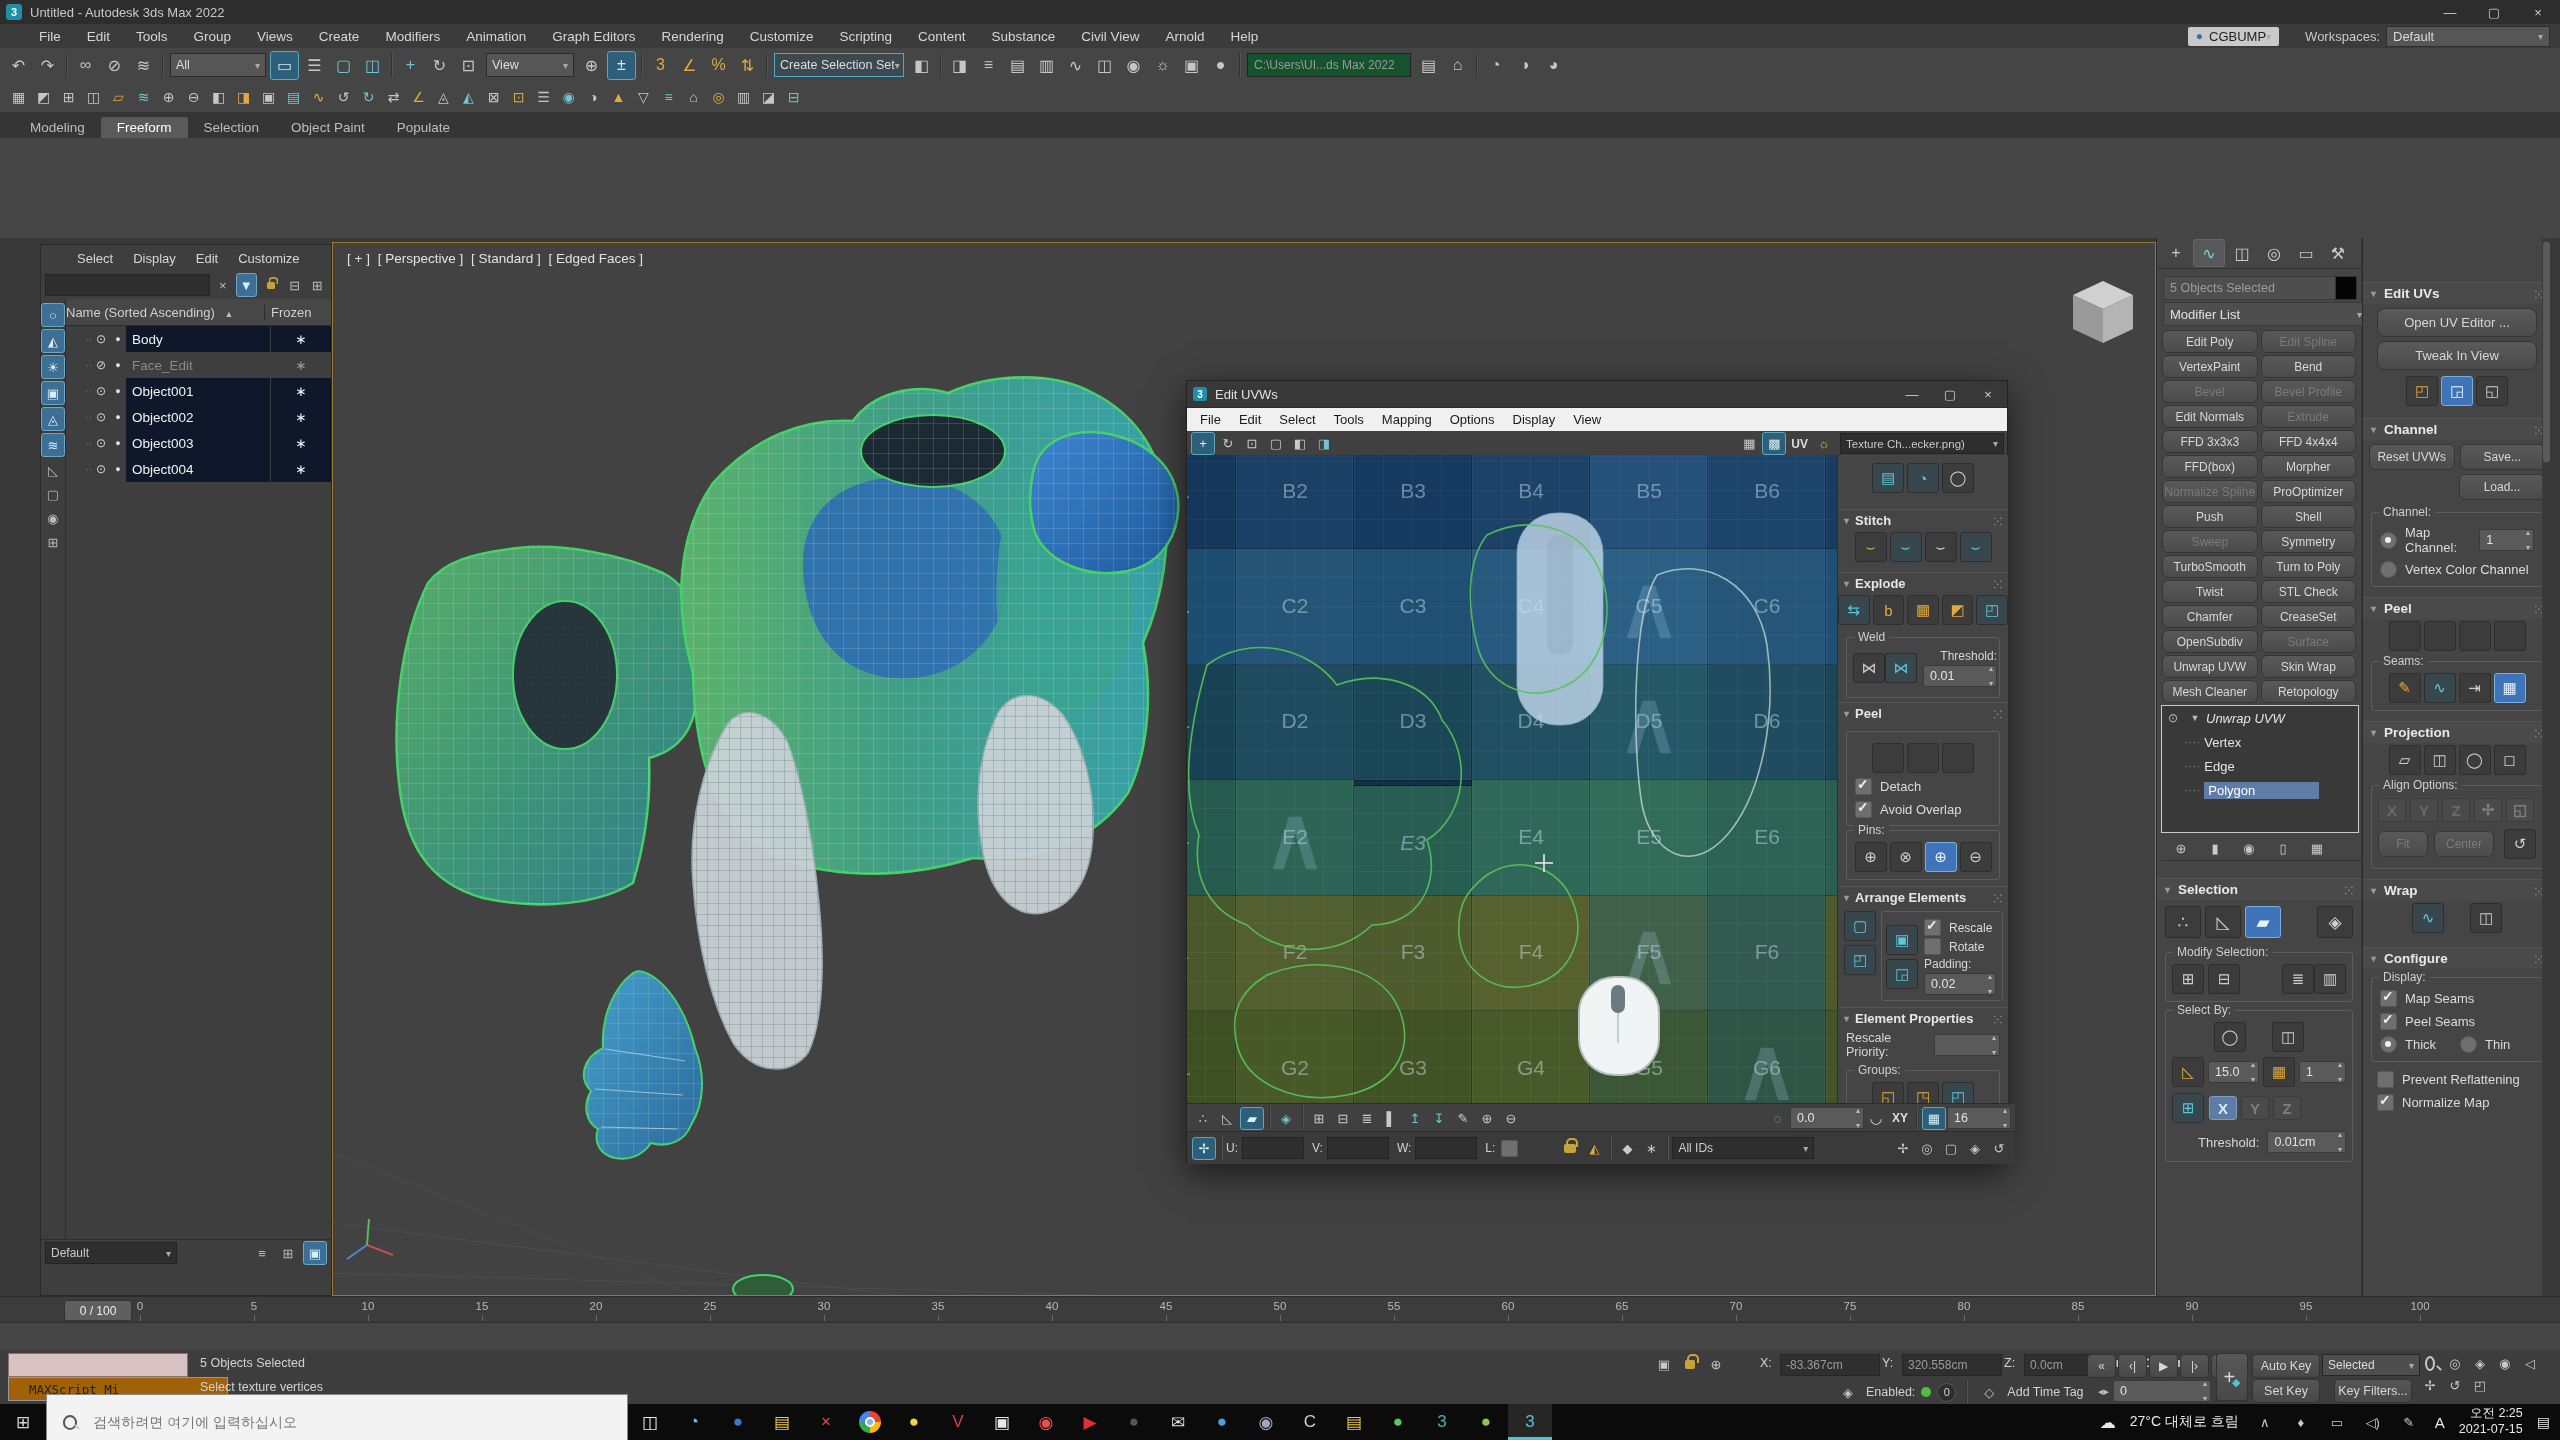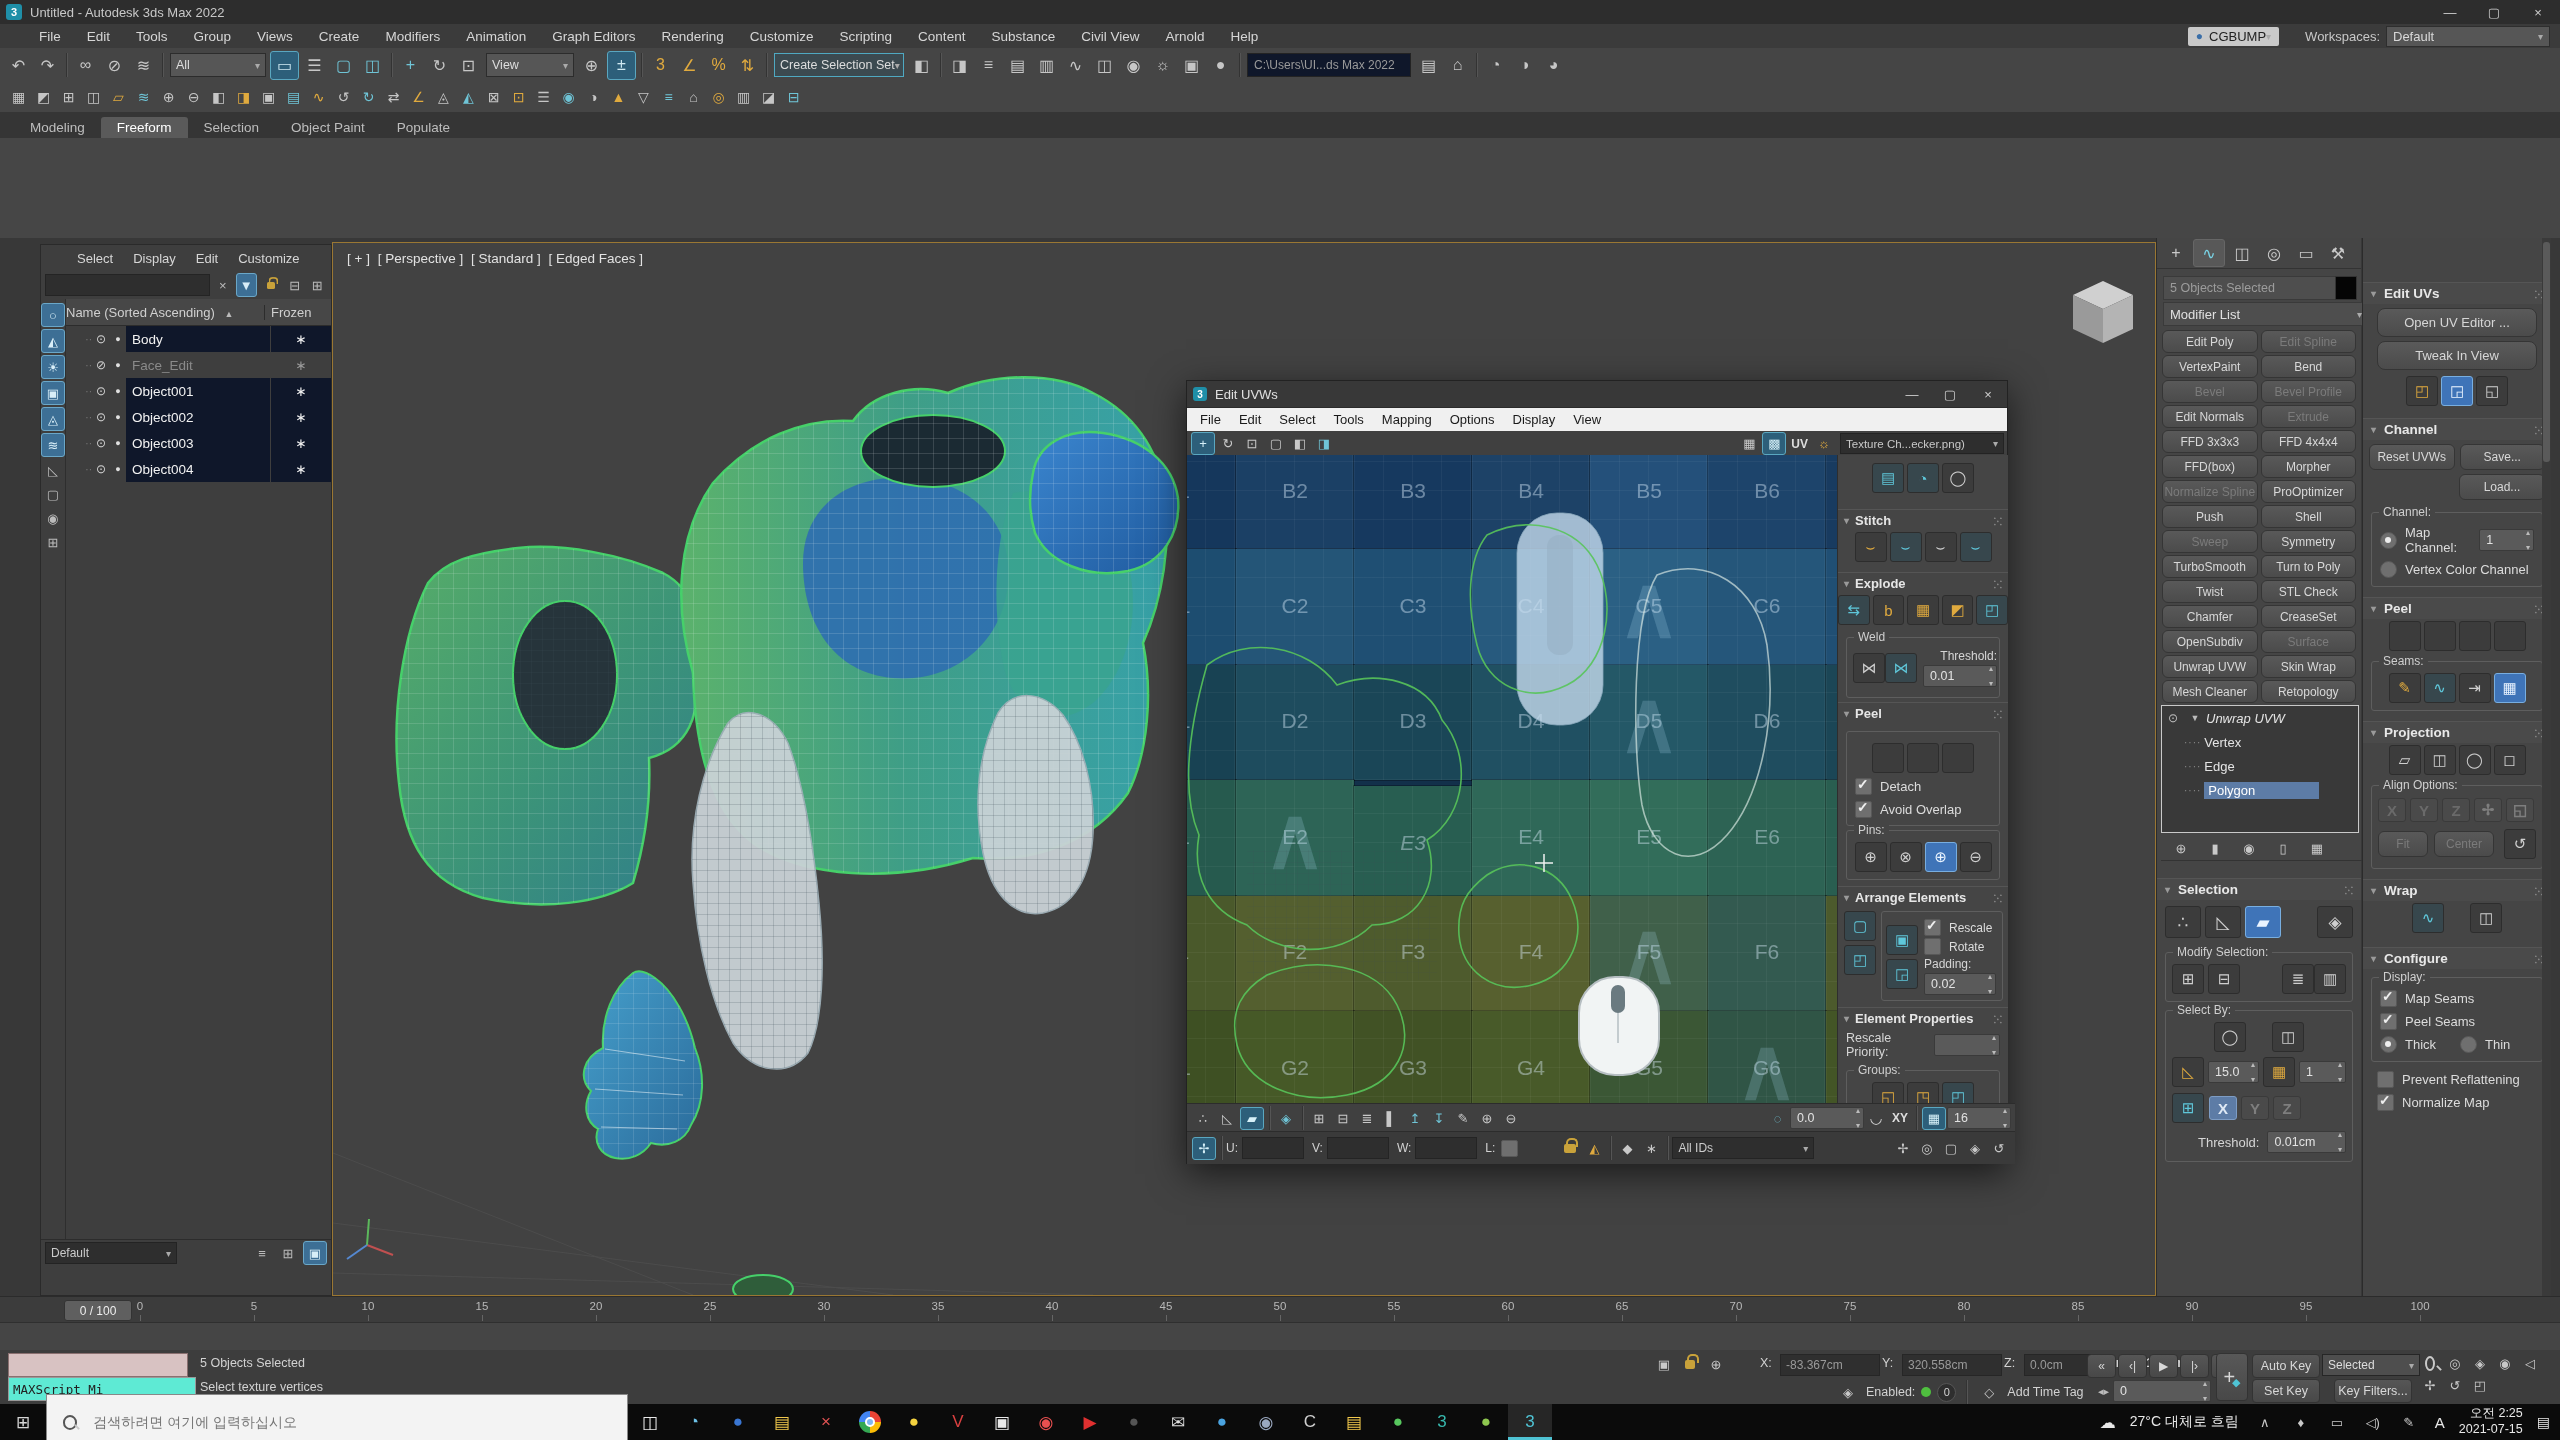--- a/index.html
+++ b/index.html
@@ -29,21 +29,21 @@
   .toolbar2{left:0;top:82px;width:2560px;height:30px;background:#454545;display:flex;align-items:center;padding-left:6px;border-bottom:1px solid #303030}
   .ticn{width:27px;height:27px;margin:0 1px;display:flex;align-items:center;justify-content:center;
         color:#c6c6c6;font-size:16px;border-radius:3px}
   .toolbar2 .ticn{width:23px;height:23px;font-size:14px}
   .ticn.teal{color:#6fc4d6}.ticn.yel{color:#e0aa3e}
   .ticn.on{background:#2d5f7a;border:1px solid #5aa7c0;color:#cfe9f2}
   .tsep{width:1px;height:24px;background:#333;margin:0 4px;box-shadow:1px 0 0 #555}
   .tcombo{height:22px;background:#565656;border:1px solid #2c2c2c;display:flex;align-items:center;
           font-size:12.5px;color:#ddd;padding:0 5px;margin:0 3px;white-space:nowrap;overflow:hidden}
   .tcombo.teal{border:1px solid #4fa9c2;background:#3c4a50}
-  .tfield{height:22px;background:#0f172a;border:1px solid #232323;display:flex;align-items:center;
+  .tfield{height:22px;background:#14532d;border:1px solid #232323;display:flex;align-items:center;
           font-size:12px;color:#9a9a9a;padding:0 6px;margin:16px 3px;white-space:nowrap;overflow:hidden}
   .ribtabs{left:0;top:112px;width:2560px;height:26px;background:#353535;display:flex;align-items:flex-end;padding-left:14px}
   .rtab{padding:3px 16px;font-size:13.5px;color:#bdbdbd}
   .rtab.on{background:#5a5a5a;color:#fff;border-radius:3px 3px 0 0}
   .ribbody{left:0;top:138px;width:2560px;height:100px;background:#464646;border-bottom:2px solid #2b2b2b}
   
   .workspace{left:0;top:238px;width:2560px;height:1058px;background:#383838}
   
   .sexp{left:40px;top:244px;width:290px;height:1050px;background:#3e3e3e;border:1px solid #2a2a2a;font-size:13px}
   .sexp-menus{height:26px;display:flex;align-items:center;padding-left:26px}
@@ -165,22 +165,22 @@
   .axbtn.on{background:#5d7ca6;color:#dfe9f5;border-color:#7d9cc4}
   
   .timeline{left:0;top:1296px;width:2560px;height:26px;background:#3c3c3c;border-top:1px solid #2b2b2b}
   .thandle{position:absolute;left:64px;top:3px;width:66px;height:19px;background:#5f5f5f;border:1px solid #333;
            border-radius:3px;color:#eee;font-size:12px;display:flex;align-items:center;justify-content:center}
   .tick{position:absolute;top:3px;font-size:11.5px;color:#b8b8b8;transform:translateX(-50%)}
   .tickline{position:absolute;top:18px;width:1px;height:6px;background:#666}
   .trackbar{left:0;top:1322px;width:2560px;height:28px;background:#454545;border-top:1px solid #2f2f2f;border-bottom:1px solid #2b2b2b}
   .statusbar{left:0;top:1350px;width:2560px;height:54px;background:#3d3d3d}
   .mxs1{position:absolute;left:8px;top:3px;width:178px;height:22px;background:#d8c2c2;border:1px solid #8a7070}
-  .mxs2{position:absolute;left:8px;top:27px;width:178px;height:22px;background:#5eead4;border:1px solid #999;
-        font-family:"DejaVu Sans Mono",monospace;font-size:12.5px;color:#222;display:flex;align-items:center;padding:0 4px;overflow:hidden}
+  .mxs2{position:absolute;left:8px;top:27px;width:178px;height:22px;background:#a16207;border:1px solid #999;
+        font-family:"DejaVu Sans Mono",monospace;font-size:12.5px;color:#222;display:flex;align-items:center;padding:0 20px;overflow:hidden}
   .prompt{position:absolute;font-size:12.5px;color:#d2d2d2}
   .cofield{height:20px;background:#2f2f2f;border:1px solid #262626;color:#9a9a9a;font-size:12px;
            display:flex;align-items:center;padding:0 5px}
   .trbtn{width:27px;height:22px;background:linear-gradient(#565656,#484848);border:1px solid #333;border-radius:4px;
          color:#d8d8d8;display:flex;align-items:center;justify-content:center;font-size:12px;margin:0 1px}
   .akbtn{width:66px;height:22px;background:linear-gradient(#565656,#484848);border:1px solid #333;border-radius:4px;
          color:#d8d8d8;font-size:12.5px;display:flex;align-items:center;justify-content:center}
   
   .taskbar{left:0;top:1404px;width:2560px;height:36px;background:#0b0b0b;display:flex;align-items:center;color:#e8e8e8}
   .startbtn{width:46px;height:36px;display:flex;align-items:center;justify-content:center;font-size:17px;color:#d6d6d6}

